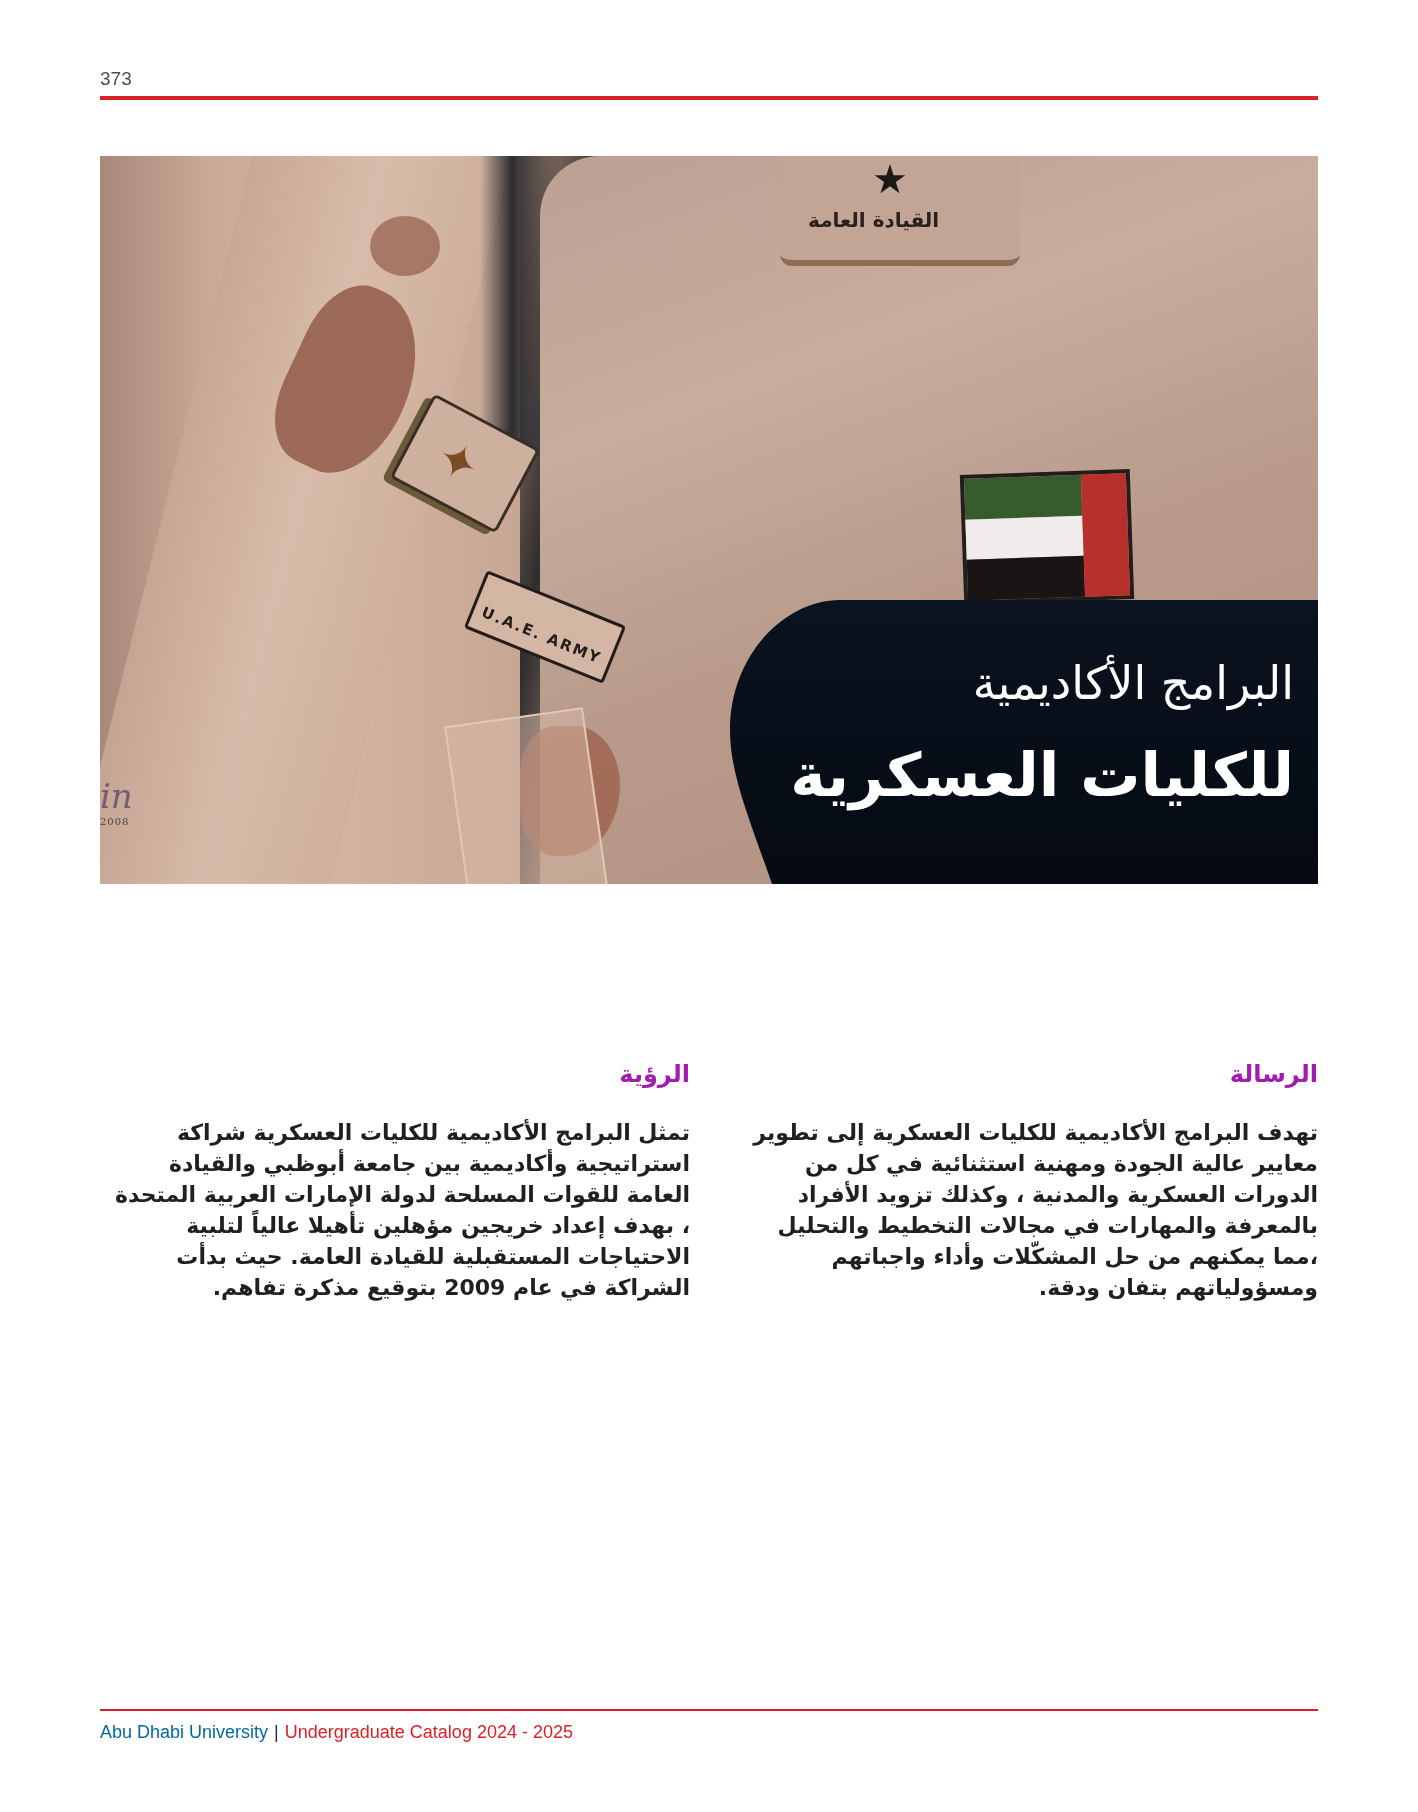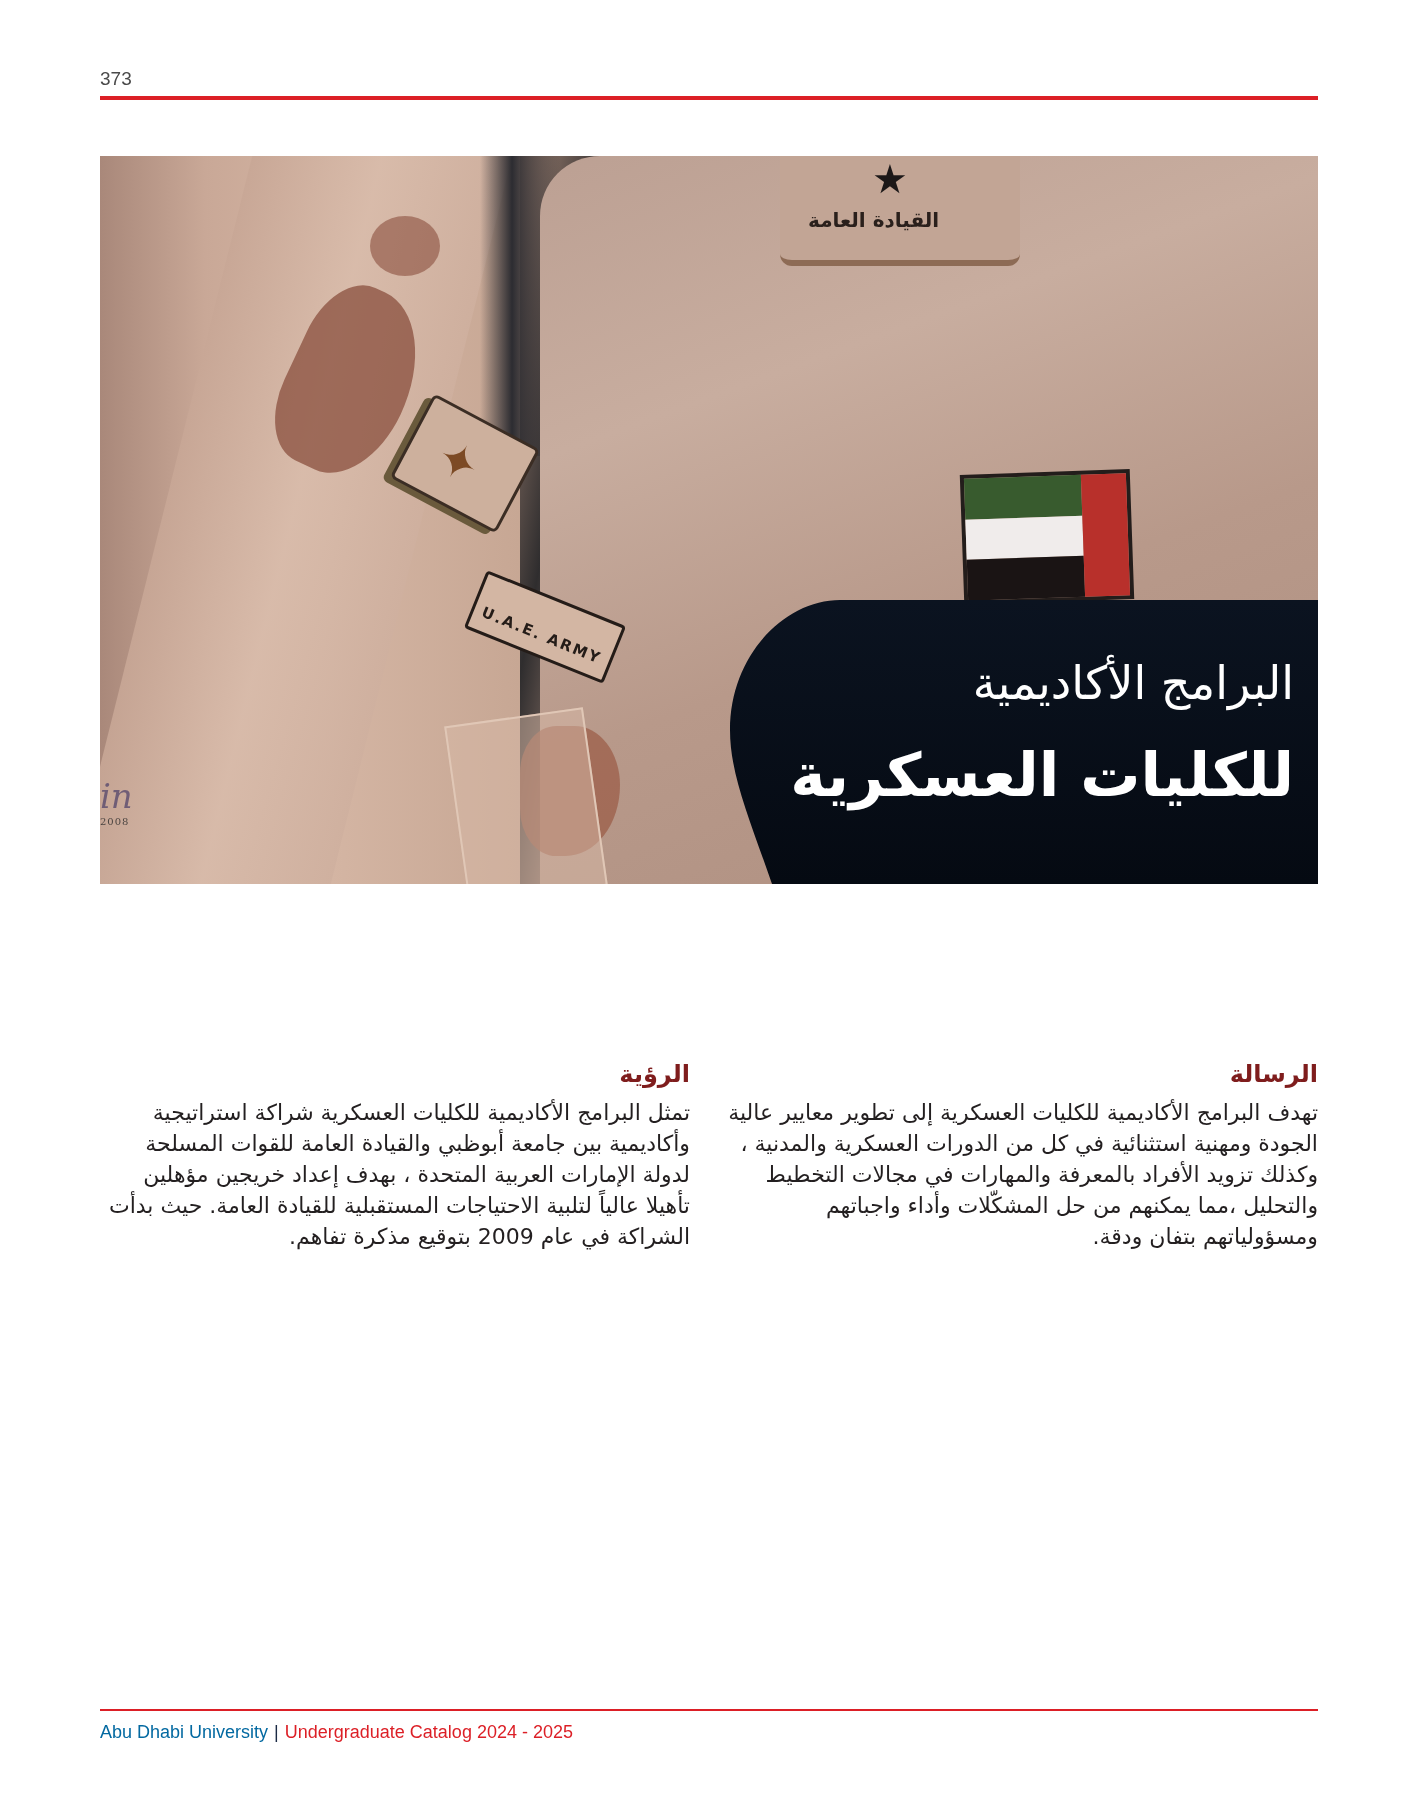--- a/index.html
+++ b/index.html
@@ -88,24 +88,24 @@
       font-size: 60px; color: #ffffff; font-weight: bold; white-space: nowrap;
     }
 
     
     .col {
       position: absolute; top: 1060px; width: 590px; direction: rtl; text-align: right;
     }
     .col.mission { right: 100px; }
     .col.vision { left: 100px; }
     .col h2 {
-      font-size: 24px; font-weight: bold; color: #7f1d1d; margin-bottom: 8px; line-height: 1.2;
+      font-size: 24px; font-weight: bold; color: #a21caf; margin-bottom: 28px; line-height: 1.2;
     }
     .col p {
-      font-size: 22px; line-height: 31px; color: #231f20; font-weight: normal;
+      font-size: 22px; line-height: 31px; color: #231f20; font-weight: bold;
     }
 
     .footer-rule {
       position: absolute; left: 100px; top: 1709px; width: 1218px; height: 2px; background: #dc1f26;
     }
     .footer {
       position: absolute; left: 100px; top: 1722px; font-size: 18px;
       font-family: "Liberation Sans", "DejaVu Sans", sans-serif; white-space: nowrap;
     }
     .footer .org { color: #0369a1; }

